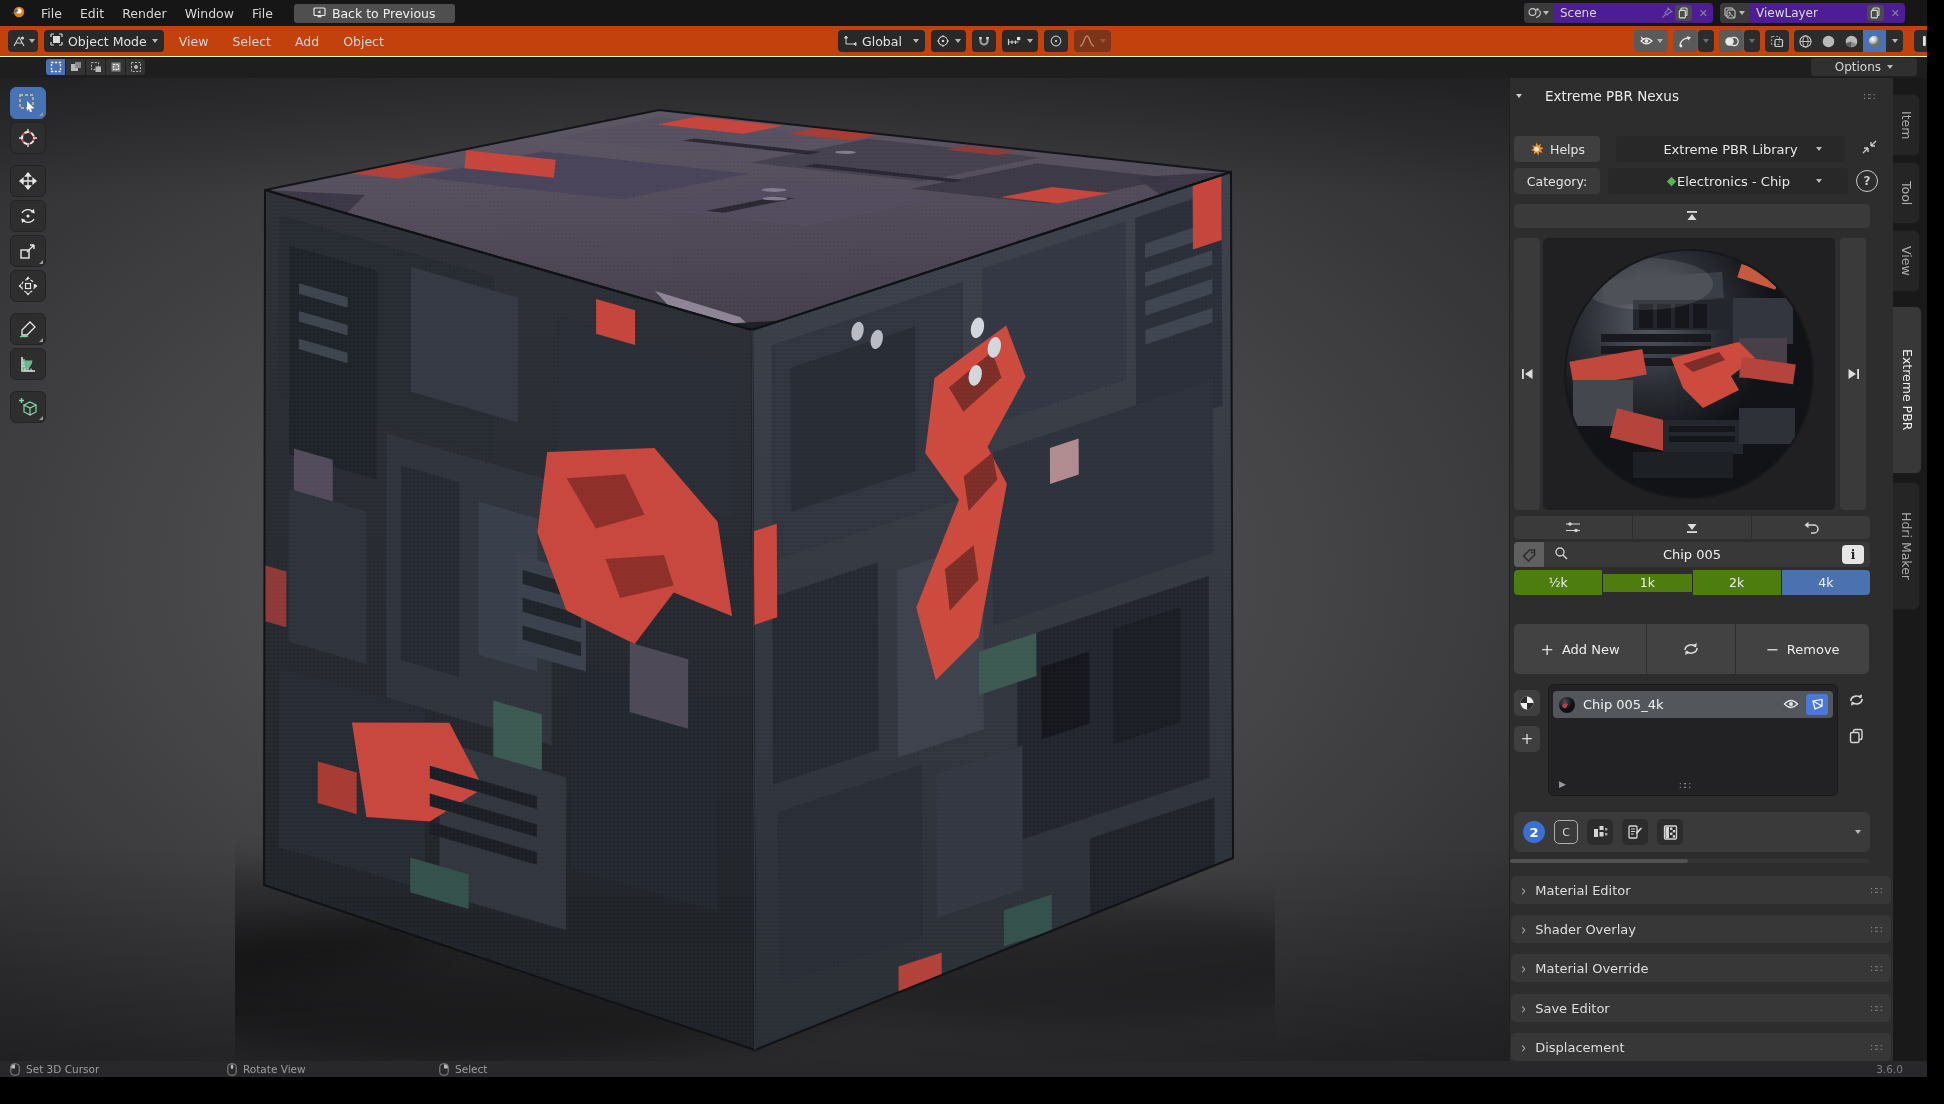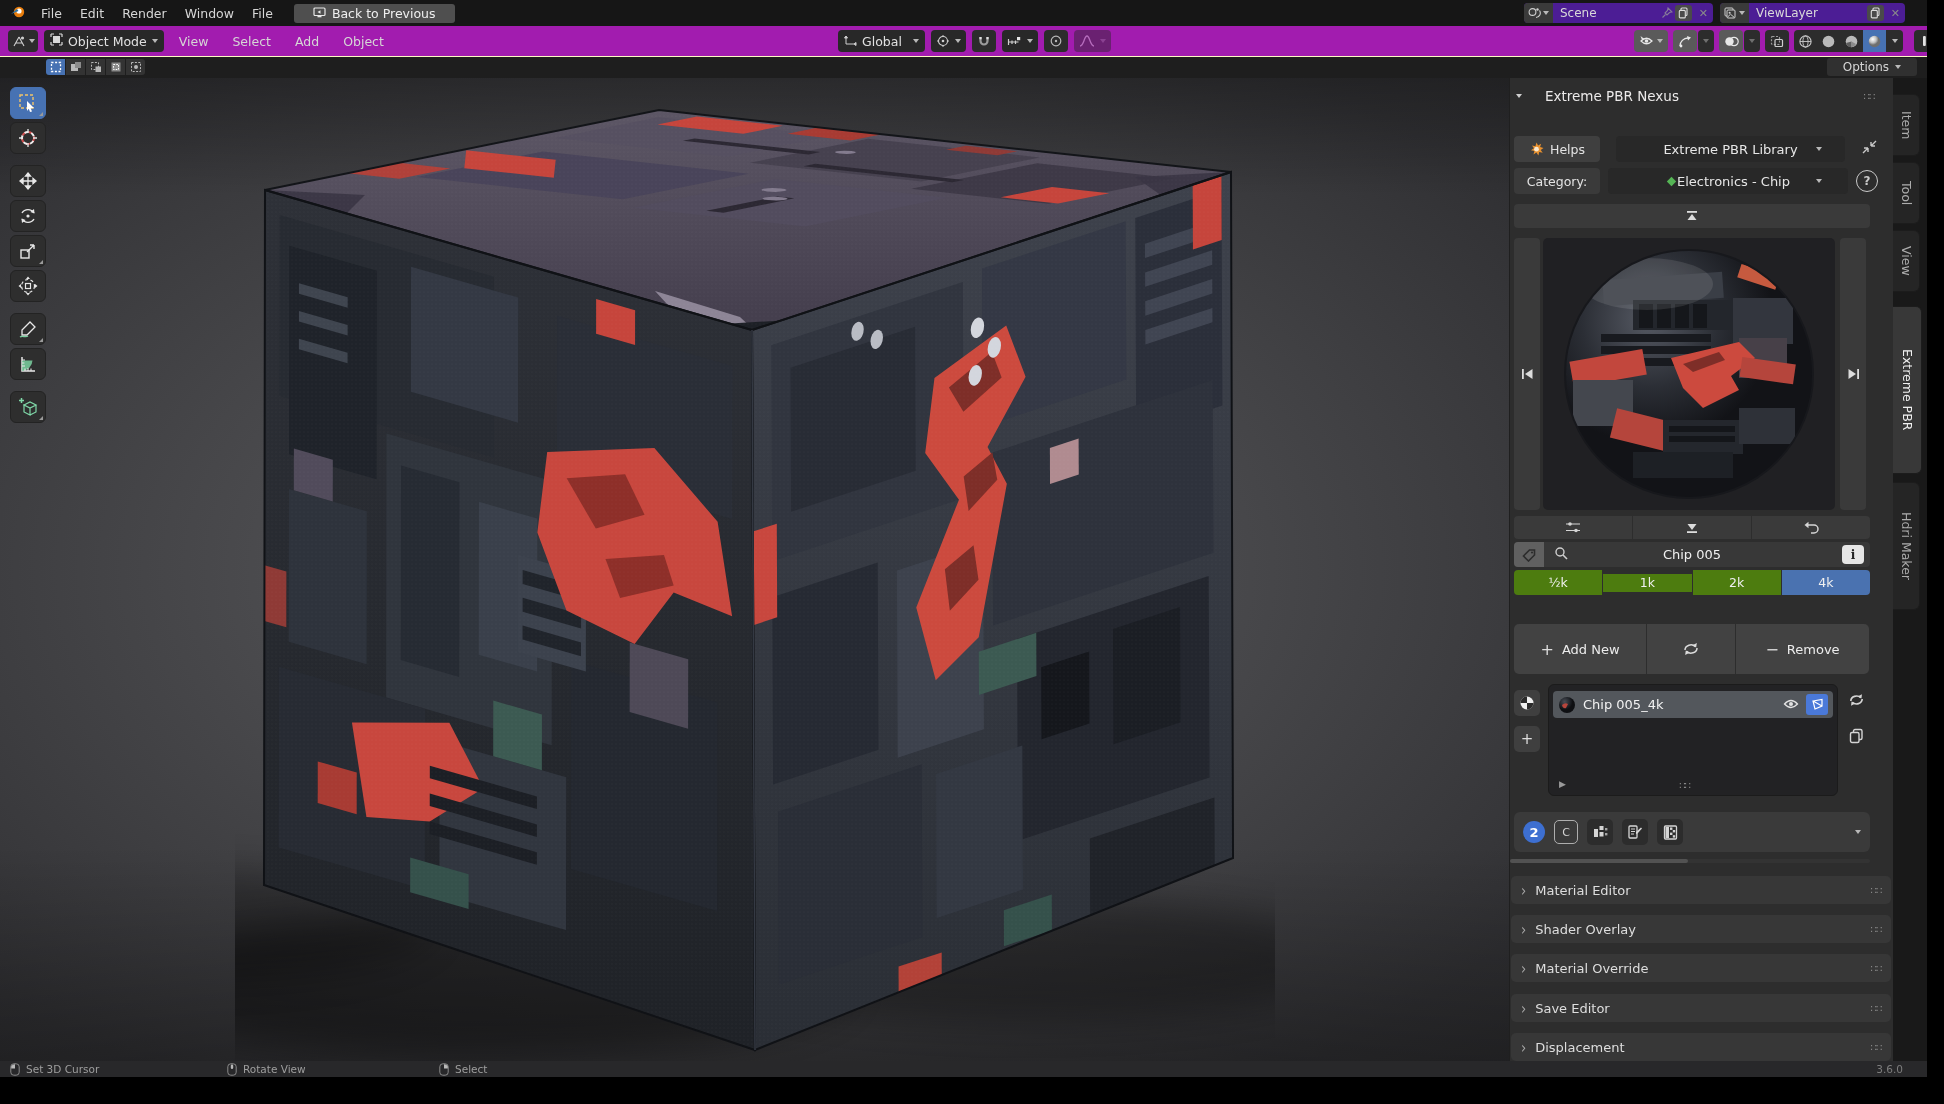--- a/index.html
+++ b/index.html
@@ -14,40 +14,40 @@
   .menu-item{color:#d6d6d6;font-size:12.5px;padding:0 9px;height:26px;display:flex;align-items:center;cursor:default}
   #back-btn{background:#4f4f4f;border-radius:3px;height:19px;margin-left:12px;padding:0 19px;display:flex;align-items:center;gap:6px;color:#efefef;font-size:12.5px}
   .id-widget{height:20px;background:#4c1d95;border-radius:4px;display:flex;align-items:center;overflow:hidden}
   .id-lead{background:#3a3a3a;height:20px;display:flex;align-items:center;padding:0 4px;gap:2px}
   .id-text{color:#d9d9d9;font-size:12px;padding:0 7px}
   .mini-ic{opacity:.75}
   .xglyph{color:#8a8a8a;font-size:11px;padding:0 5px}
   .copychip{background:#4a4a4a;border-radius:3px;height:16px;display:flex;align-items:center;padding:0 3px;margin:0 2px}
 
   
-  #vph{left:0;top:26px;width:1927px;height:30px;background:#a21caf;border-bottom:1px solid #fef9c3}
+  #vph{left:0;top:26px;width:1927px;height:30px;background:#c2410c;border-bottom:1px solid #fef9c3}
   .hgroup{position:absolute;top:0;height:30px;display:flex;align-items:center;gap:6px}
   .dd{background:#282828;border-radius:4px;height:22px;display:flex;align-items:center;padding:0 6px;gap:5px;color:#e0e0e0;font-size:12.5px}
   .tgl{background:#393939;border-radius:4px;height:22px;min-width:24px;display:flex;align-items:center;justify-content:center}
   .tgl.off{background:#2c2c2c}
   .tgl.on{background:#5a5a5a}
   .chev{width:0;height:0;border-left:3.5px solid transparent;border-right:3.5px solid transparent;border-top:4.5px solid #b9b9b9;display:inline-block}
   .chev.dim{border-top-color:#6f6f6f}
   .shadegrp{display:flex;background:#2c2c2c;border-radius:4px;overflow:hidden;height:22px;align-items:center}
   .shadegrp .sb{width:23px;height:22px;display:flex;align-items:center;justify-content:center}
   .shadegrp .sb.act{background:#4772b3}
 
   
   #strip{left:0;top:57px;width:1927px;height:21px;background:#1e1e1e}
   .selmode{display:flex;gap:1px;position:absolute;left:46px;top:2px}
   .sm-btn{width:19px;height:16px;background:#333;display:flex;align-items:center;justify-content:center}
   .sm-btn:first-child{border-radius:3px 0 0 3px}
   .sm-btn:last-child{border-radius:0 3px 3px 0}
   .sm-btn.act{background:#4772b3}
-  #options-btn{position:absolute;right:10px;top:1px;height:18px;display:flex;align-items:center;gap:6px;background:#303030;border-radius:3px;padding:0 16px;color:#d5d5d5;font-size:12px}
+  #options-btn{position:absolute;right:10px;top:1px;height:18px;display:flex;align-items:center;gap:6px;background:#303030;border-radius:3px;padding:0 24px;color:#d5d5d5;font-size:12px}
 
   
   #viewport{left:0;top:78px;width:1893px;height:983px;
     background:radial-gradient(ellipse 1250px 760px at 38% 50%, #565659 0%, #4c4c4f 34%, #3e3e41 58%, #313134 80%, #2a2a2c 100%);
     overflow:hidden}
   #viewport .vig{position:absolute;inset:0;background:linear-gradient(180deg, rgba(0,0,0,.28) 0%, rgba(0,0,0,0) 12%, rgba(0,0,0,0) 78%, rgba(0,0,0,.30) 100%)}
 
   
   #toolcol{position:absolute;left:10px;top:9px;width:36px}
   .tool-btn{width:36px;height:32px;background:#2e2e2e;border:1px solid #232323;border-radius:6px;margin-bottom:3px;display:flex;align-items:center;justify-content:center;position:relative;box-sizing:border-box}

